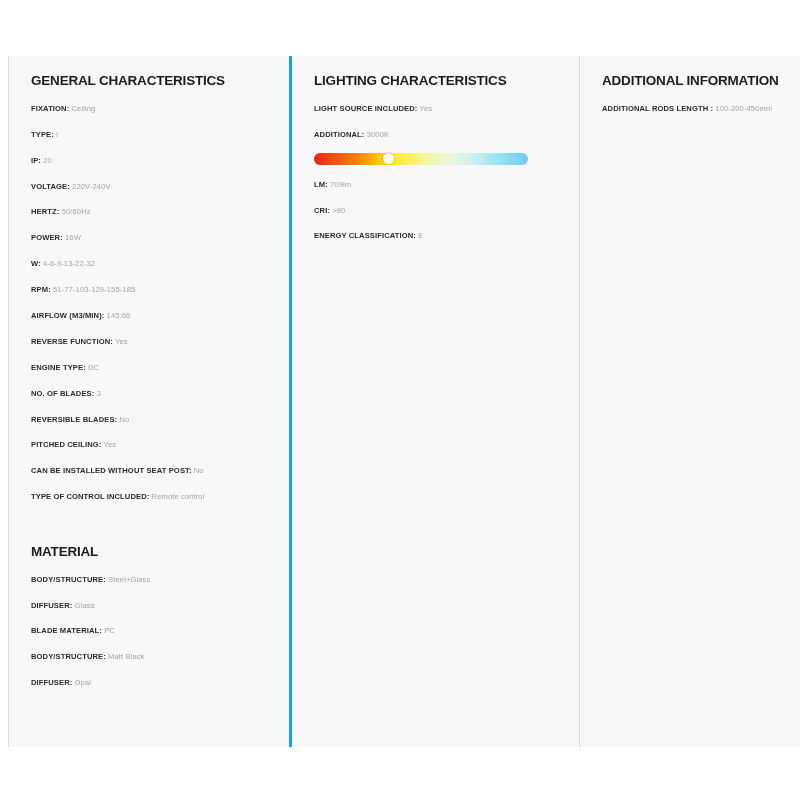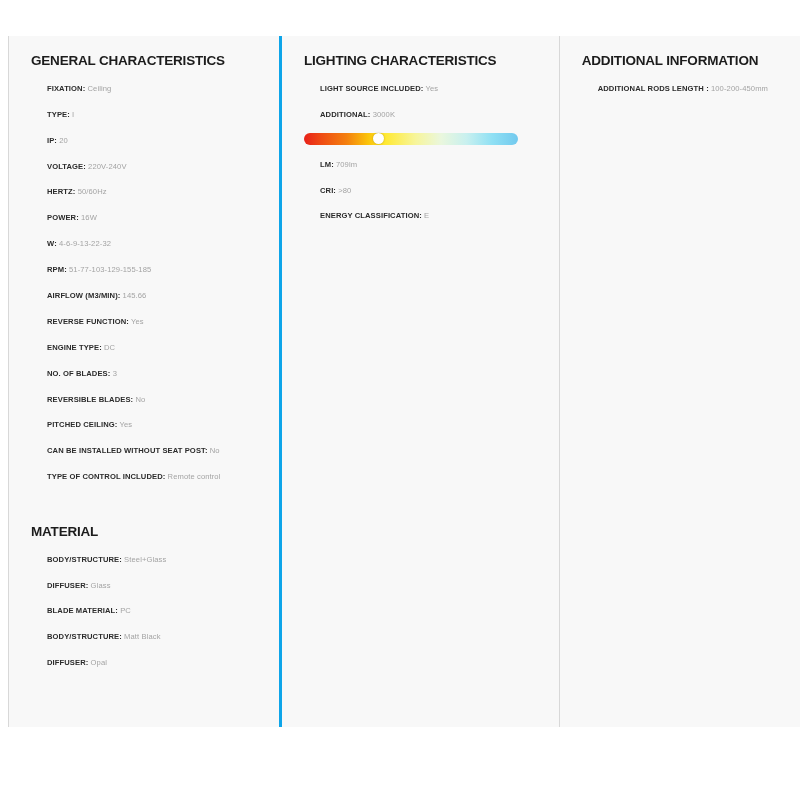--- a/index.html
+++ b/index.html
@@ -12,21 +12,21 @@
     width: 800px;
     height: 800px;
     font-family: "Liberation Sans", sans-serif;
     -webkit-font-smoothing: antialiased;
     overflow: hidden;
   }
 
   .spec-card {
     position: absolute;
     left: 8px;
-    top: 36px;
+    top: 56px;
     width: 792px;
     height: 691px;
     background: #f8f8f8;
     display: flex;
     box-sizing: border-box;
     border-left: 1px solid #d8d8d8;
     overflow: hidden;
   }
 
   .spec-col {
@@ -47,21 +47,21 @@
     margin: 0 0 16px 8px;
     text-transform: uppercase;
     line-height: 1.1;
   }
   .section-title.subsequent {
     margin-top: 44px;
   }
 
   .spec-list {
     list-style: none;
-    margin: 16px;
+    margin: 0;
     padding: 0;
   }
   .spec-row {
     font-size: 7.6px;
     line-height: 1;
     margin: 0 0 18.3px 8px;
     white-space: nowrap;
     color: #a3a3a3;
   }
   .spec-label {

